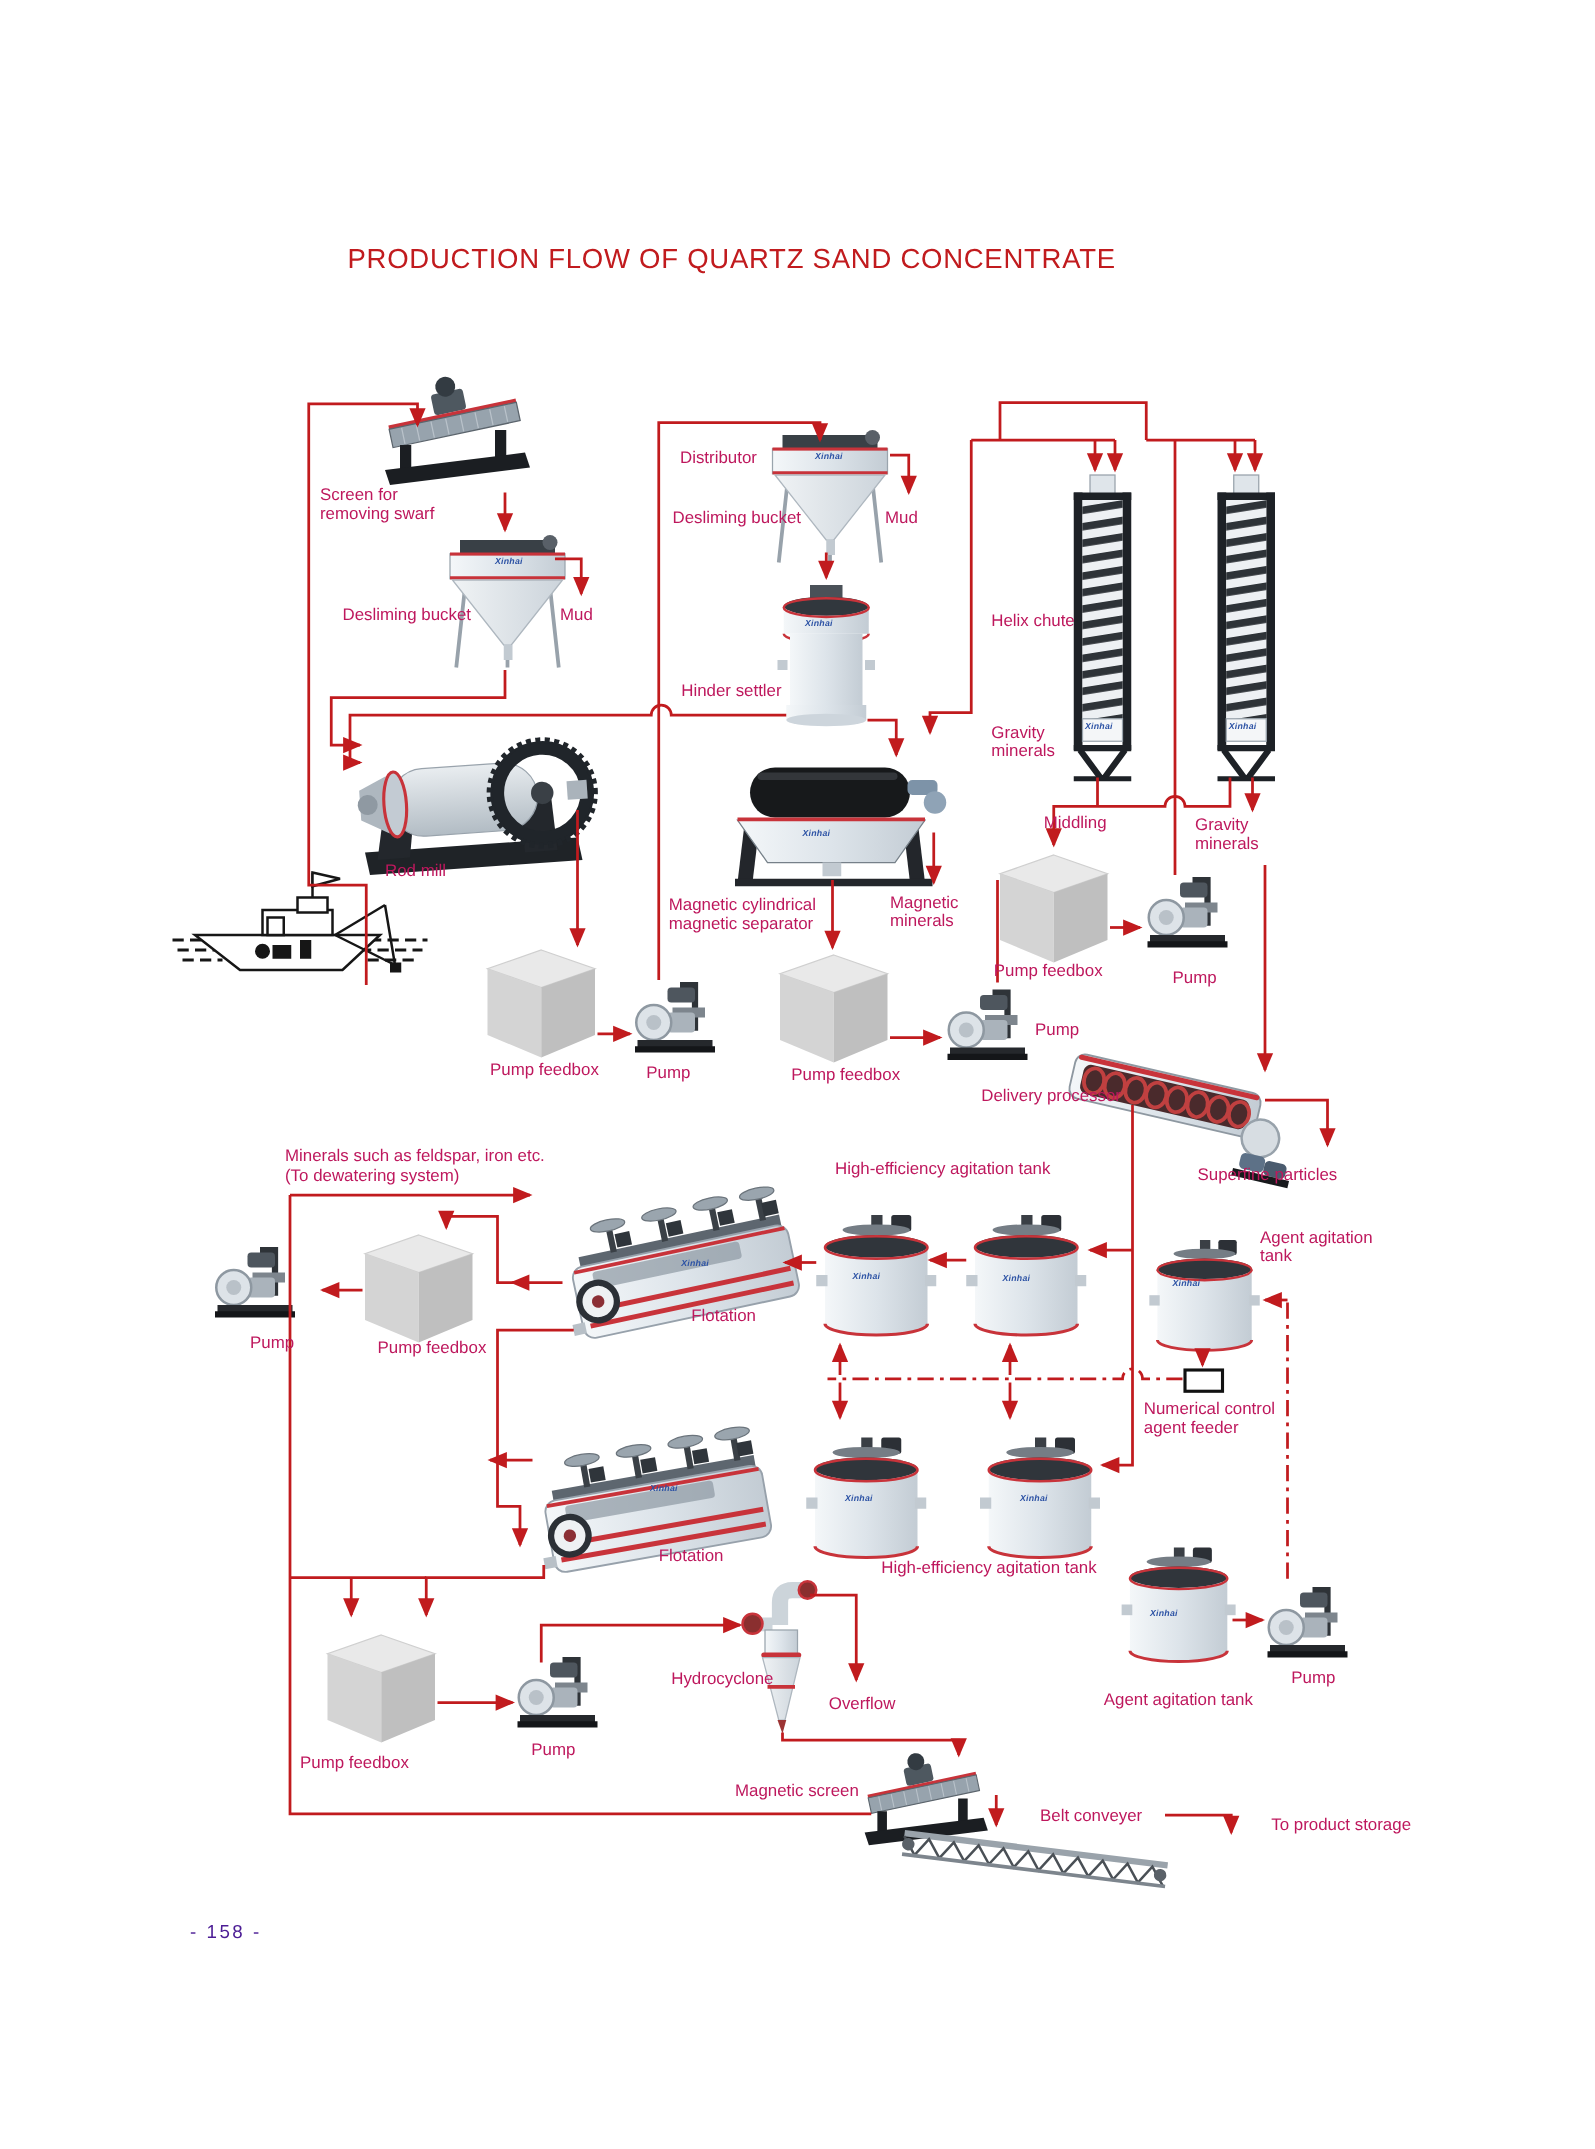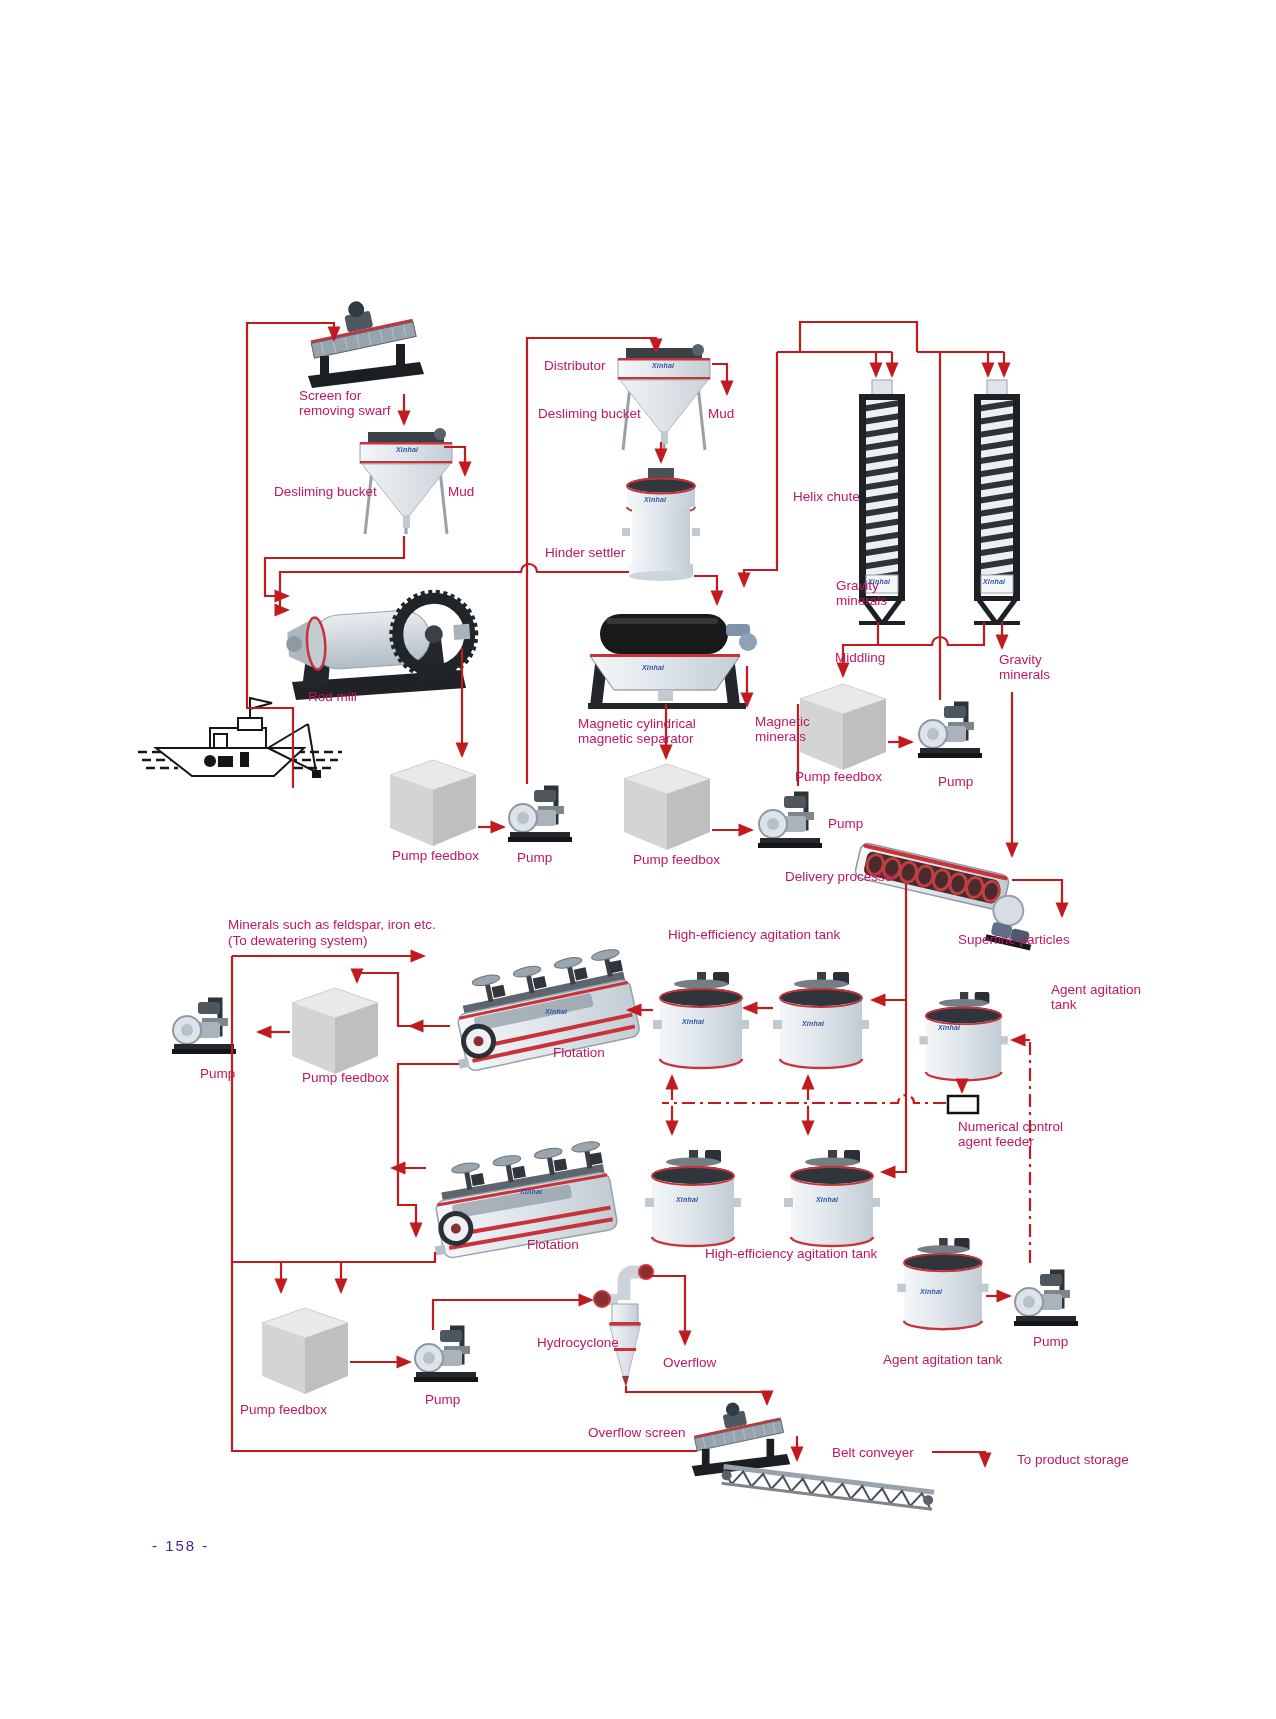--- a/index.html
+++ b/index.html
@@ -2,21 +2,21 @@
 <html><head>
 <meta charset="utf-8">
 <style>
   html,body{margin:0;padding:0;background:#ffffff;}
   #page{position:relative;width:1276px;height:1719px;background:#fff;overflow:hidden;
         font-family:"Liberation Sans",sans-serif;}
   #diagram-svg{position:absolute;left:0;top:0;}
   .title{position:absolute;left:278px;top:194px;width:720px;color:#c11b1e;font-size:22px;
          letter-spacing:.6px;white-space:nowrap;}
   .lbl{position:absolute;color:#be185d;font-size:13.5px;line-height:1.12;white-space:nowrap;}
-  .wrap{white-space:normal;margin-left:43px;}
+  .wrap{white-space:normal;}
   .logo{position:absolute;color:#2d53a5;font-size:7px;font-weight:bold;font-style:italic;
         letter-spacing:.2px;}
   .pagenum{position:absolute;left:152px;top:1537px;color:#4c1d95;font-size:15px;letter-spacing:2px;}
 </style>
 </head>
 <body>
 
 <div id="page">
 
 <svg id="diagram-svg" width="1276" height="1719" viewBox="0 0 1276 1719">
@@ -393,20 +393,21 @@
     <path d="M1030,1040 H1012" marker-end="url(#arr)"></path>
     <path d="M962,1082 V1092" marker-end="url(#arr)"></path>
     <path d="M986,1296 H1010" marker-end="url(#arr)"></path>
     <path d="M672,1100 V1076" marker-end="url(#arr)"></path>
     <path d="M672,1106 V1134" marker-end="url(#arr)"></path>
     <path d="M808,1100 V1076" marker-end="url(#arr)"></path>
     <path d="M808,1106 V1134" marker-end="url(#arr)"></path>
   </g>
 </svg>
 
+<div class="title">PRODUCTION FLOW OF QUARTZ SAND CONCENTRATE</div>
 
 <div class="lbl wrap" style="left:256px;top:388px;width:98px">Screen for removing swarf</div>
 <div class="lbl" style="left:274px;top:484px">Desliming bucket</div>
 <div class="lbl" style="left:448px;top:484px">Mud</div>
 <div class="lbl" style="left:544px;top:358px">Distributor</div>
 <div class="lbl" style="left:538px;top:406px">Desliming bucket</div>
 <div class="lbl" style="left:708px;top:406px">Mud</div>
 <div class="lbl" style="left:545px;top:545px">Hinder settler</div>
 <div class="lbl" style="left:793px;top:489px">Helix chute</div>
 <div class="lbl wrap" style="left:793px;top:578px;width:58px">Gravity minerals</div>
@@ -432,21 +433,21 @@
 <div class="lbl" style="left:302px;top:1070px">Pump feedbox</div>
 <div class="lbl wrap" style="left:915px;top:1119px;width:116px">Numerical control agent feeder</div>
 <div class="lbl" style="left:527px;top:1237px">Flotation</div>
 <div class="lbl" style="left:705px;top:1246px">High-efficiency agitation tank</div>
 <div class="lbl" style="left:537px;top:1335px">Hydrocyclone</div>
 <div class="lbl" style="left:663px;top:1355px">Overflow</div>
 <div class="lbl" style="left:240px;top:1402px">Pump feedbox</div>
 <div class="lbl" style="left:425px;top:1392px">Pump</div>
 <div class="lbl" style="left:883px;top:1352px">Agent agitation tank</div>
 <div class="lbl" style="left:1033px;top:1334px">Pump</div>
-<div class="lbl" style="left:588px;top:1425px">Overflow screen</div>
+<div class="lbl" style="left:588px;top:1425px">Magnetic screen</div>
 <div class="lbl" style="left:832px;top:1445px">Belt conveyer</div>
 <div class="lbl" style="left:1017px;top:1452px">To product storage</div>
 
 <span class="logo" style="left:396px;top:446px">Xinhai</span>
 <span class="logo" style="left:652px;top:362px">Xinhai</span>
 <span class="logo" style="left:644px;top:496px">Xinhai</span>
 <span class="logo" style="left:868px;top:578px">Xinhai</span>
 <span class="logo" style="left:983px;top:578px">Xinhai</span>
 <span class="logo" style="left:642px;top:664px">Xinhai</span>
 <span class="logo" style="left:545px;top:1008px">Xinhai</span>

